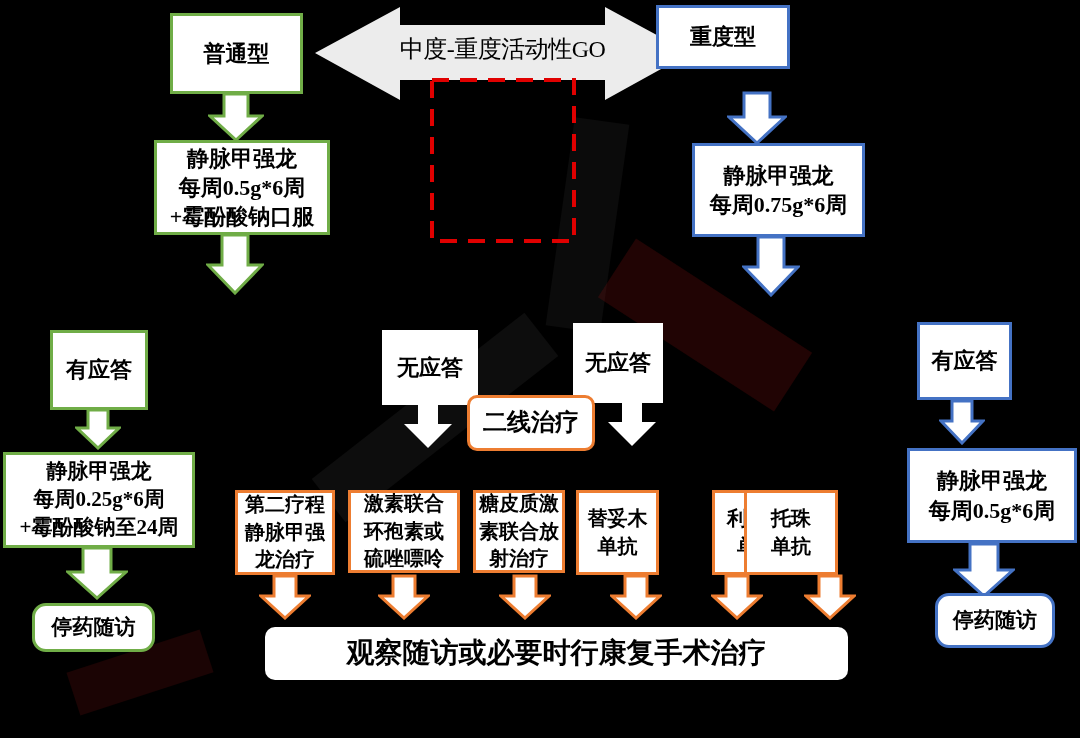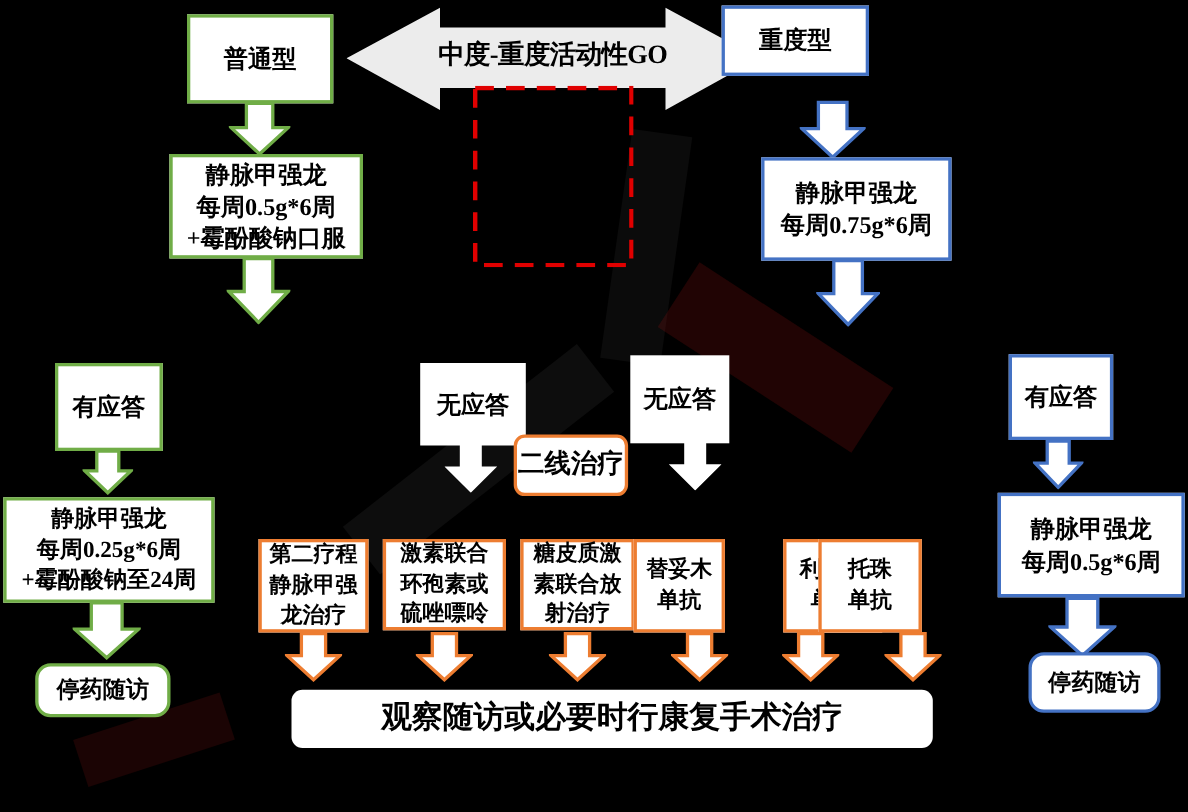--- a/index.html
+++ b/index.html
@@ -23,21 +23,21 @@
   .fs21{font-size:21px}
   .fs23{font-size:28px}
   .fs20{font-size:20px;line-height:1.38}
   .round14{border-radius:14px}
   .round10{border-radius:10px}
   .arrow-host{position:absolute;line-height:0}
   .double-arrow{position:absolute;left:315px;top:5px}
   .double-arrow polygon{fill:var(--bigarrow)}
   .root-title{position:absolute;left:320px;top:26px;width:365px;height:46px;
     display:flex;align-items:center;justify-content:center;
-    font-size:24px;font-weight:700;letter-spacing:-0.5px}
+    font-size:24px;font-weight:400;letter-spacing:-0.5px}
   .red-rect{position:absolute;left:430px;top:78px}
   .red-rect rect{fill:none;stroke:var(--red);stroke-width:4;stroke-dasharray:17 11}
   .z2{z-index:2}
 </style>
 </head>
 <body>
 
 <div class="canvas">
 
   <div class="wm" style="left:300px;top:390px;width:270px;height:55px;background:rgba(255,255,255,0.05);transform:rotate(-38deg)"></div>
@@ -111,21 +111,21 @@
   <div class="arrow-host" style="left:404px;top:403px"><svg width="48" height="45" viewBox="0 0 48 45">
         <polygon points="14,0 34,0 34,21 48,21 24,45 0,21 14,21" fill="#FFFFFF"></polygon>
       </svg></div>
   <div class="arrow-host" style="left:608px;top:401px"><svg width="48" height="45" viewBox="0 0 48 45">
         <polygon points="14,0 34,0 34,21 48,21 24,45 0,21 14,21" fill="#FFFFFF"></polygon>
       </svg></div>
   <div class="arrow-host" style="left:939px;top:399px"><svg width="46" height="46" viewBox="0 0 46 46">
         <polygon points="13,2 33,2 33,22 44,22 23,44 2,22 13,22" fill="#FFFFFF" stroke="#4472C4" stroke-width="3" stroke-linejoin="miter"></polygon>
       </svg></div>
 
-  <div class="box orange round10 z2" style="left:467px;top:395px;width:104px;height:56px">
+  <div class="box orange round10 z2" style="left:467px;top:395px;width:128px;height:56px">
     <span class="lbl fs24">二线治疗</span>
   </div>
 
   <div class="box green" style="left:3px;top:452px;width:192px;height:96px">
     <span class="lbl fs21">静脉甲强龙
 每周0.25g*6周
 +霉酚酸钠至24周</span>
   </div>
 
   <div class="arrow-host" style="left:66px;top:546px"><svg width="62" height="54" viewBox="0 0 62 54">
@@ -152,21 +152,21 @@
   <div class="box orange" style="left:348px;top:490px;width:112px;height:83px">
     <span class="lbl fs20">激素联合
 环孢素或
 硫唑嘌呤</span>
   </div>
   <div class="box orange" style="left:235px;top:490px;width:100px;height:85px">
     <span class="lbl fs20">第二疗程
 静脉甲强
 龙治疗</span>
   </div>
-  <div class="box orange" style="left:473px;top:490px;width:104px;height:83px">
+  <div class="box orange" style="left:473px;top:490px;width:92px;height:83px">
     <span class="lbl fs20">糖皮质激
 素联合放
 射治疗</span>
   </div>
   <div class="box orange" style="left:576px;top:490px;width:83px;height:85px">
     <span class="lbl fs20">替妥木
 单抗</span>
   </div>
   <div class="box orange" style="left:712px;top:490px;width:90px;height:85px">
     <span class="lbl fs20">利妥昔

